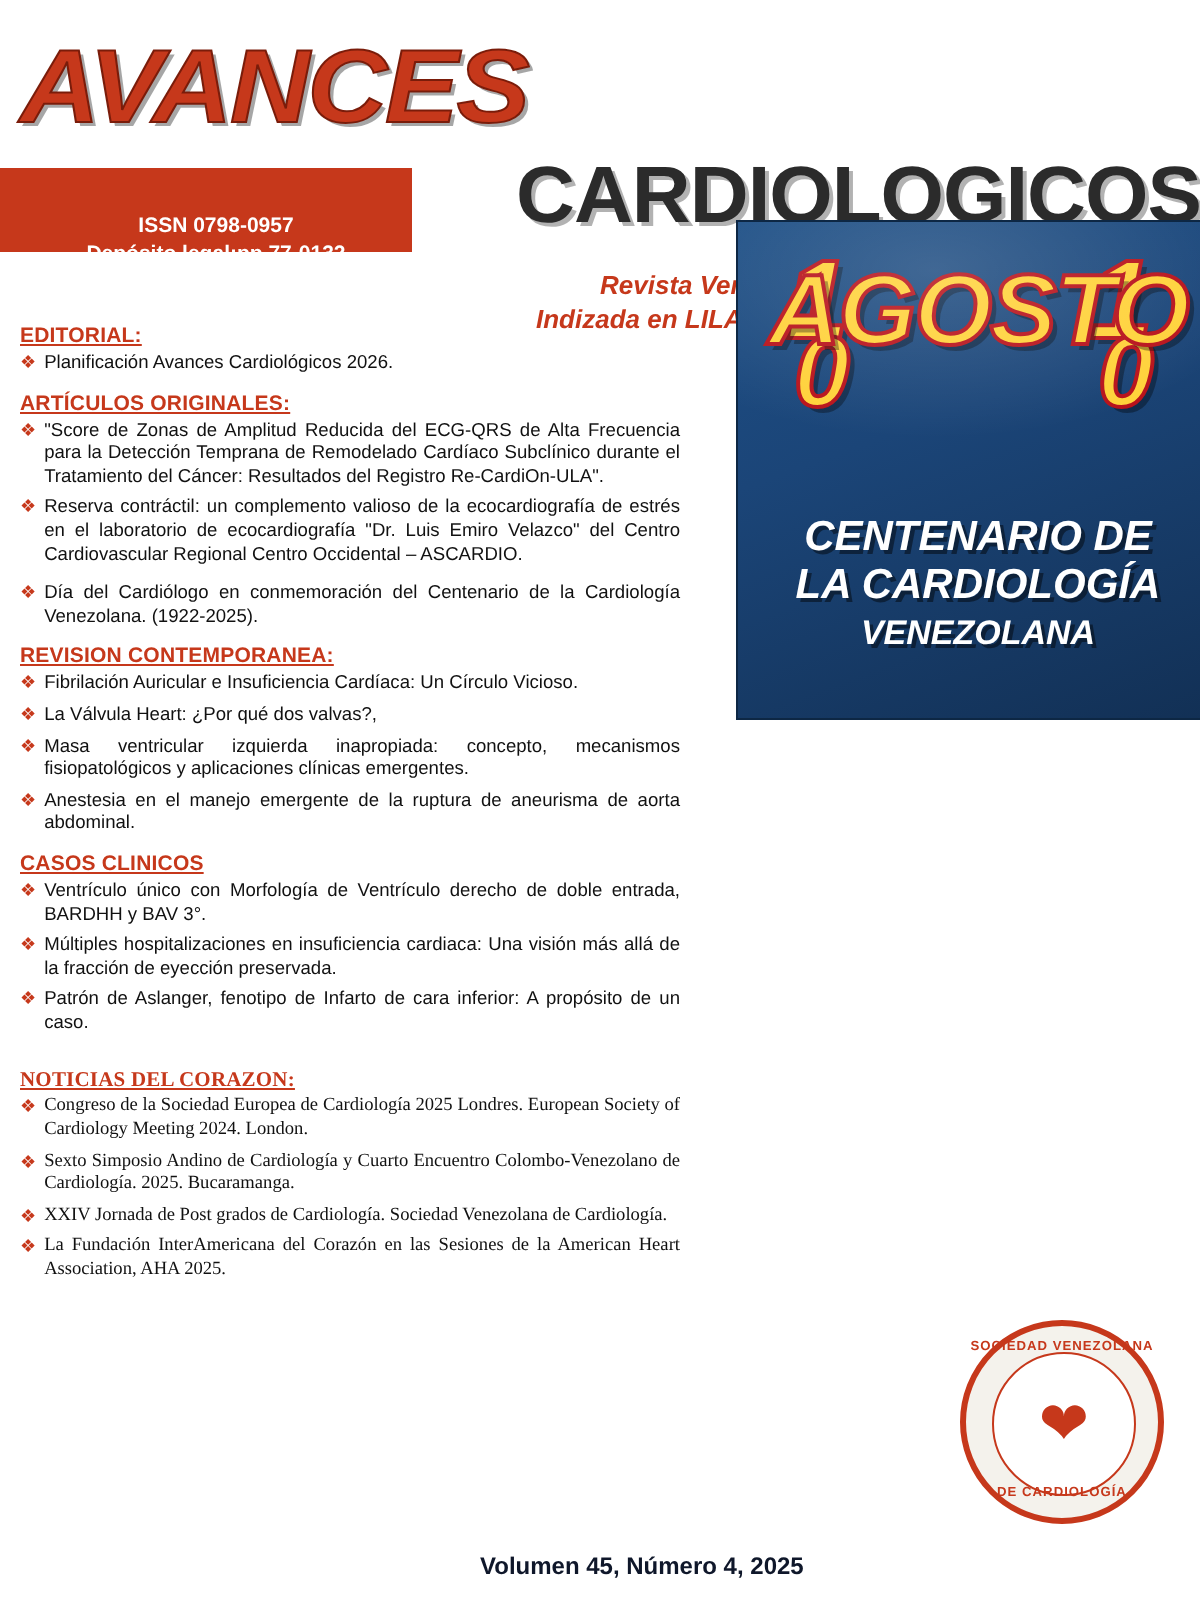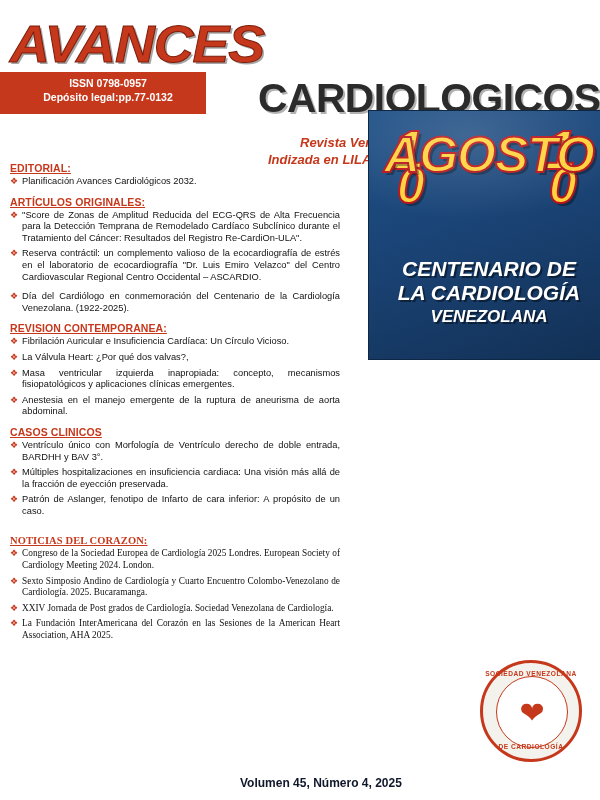--- a/index.html
+++ b/index.html
@@ -30,25 +30,25 @@
     position:absolute;left:258px;top:76px;
     font-family:"Liberation Sans", sans-serif;
     font-weight:bold;
     font-size:40px;letter-spacing:-0.5px;
     color:#2b2b2b;
     text-shadow:2px 2px 0 rgba(0,0,0,0.3);
     transform:scaleX(1.02);
     transform-origin:left center;
   }
   .issnbox{
-    position:absolute;left:0;top:72px;width:206px;height:42px;
+    position:absolute;left:0;top:84px;width:206px;height:42px;
     background:#c6381b;
     color:#ffffff;
     font-size:10.5px;font-weight:bold;
-    padding:4px 0 0 10px;
+    padding:22px 0 0 10px;
     box-sizing:border-box;
     line-height:14px;
   }
   .sub1{
     position:absolute;left:300px;top:135px;
     font-size:13px;font-weight:bold;font-style:italic;
     color:#c6381b;
   }
   .sub2{
     position:absolute;left:268px;top:152px;
@@ -188,21 +188,21 @@
   </div>
 
   <div class="content">
 
     <div class="col-left">
 
       <div class="sect">
         <div class="sect-title red">EDITORIAL:</div>
         <div class="item">
           <span class="bullet">❖</span>
-          <span class="itxt">Planificación Avances Cardiológicos 2032.</span>
+          <span class="itxt">Planificación Avances Cardiológicos 2026.</span>
         </div>
       </div>
 
       <div class="sect">
         <div class="sect-title red">ARTÍCULOS ORIGINALES:</div>
         <div class="item">
           <span class="bullet">❖</span>
           <span class="itxt">"Score de Zonas de Amplitud Reducida del ECG-QRS de Alta Frecuencia para la Detección Temprana de Remodelado Cardíaco Subclínico durante el Tratamiento del Cáncer: Resultados del Registro Re-CardiOn-ULA".</span>
         </div>
         <div class="item">

